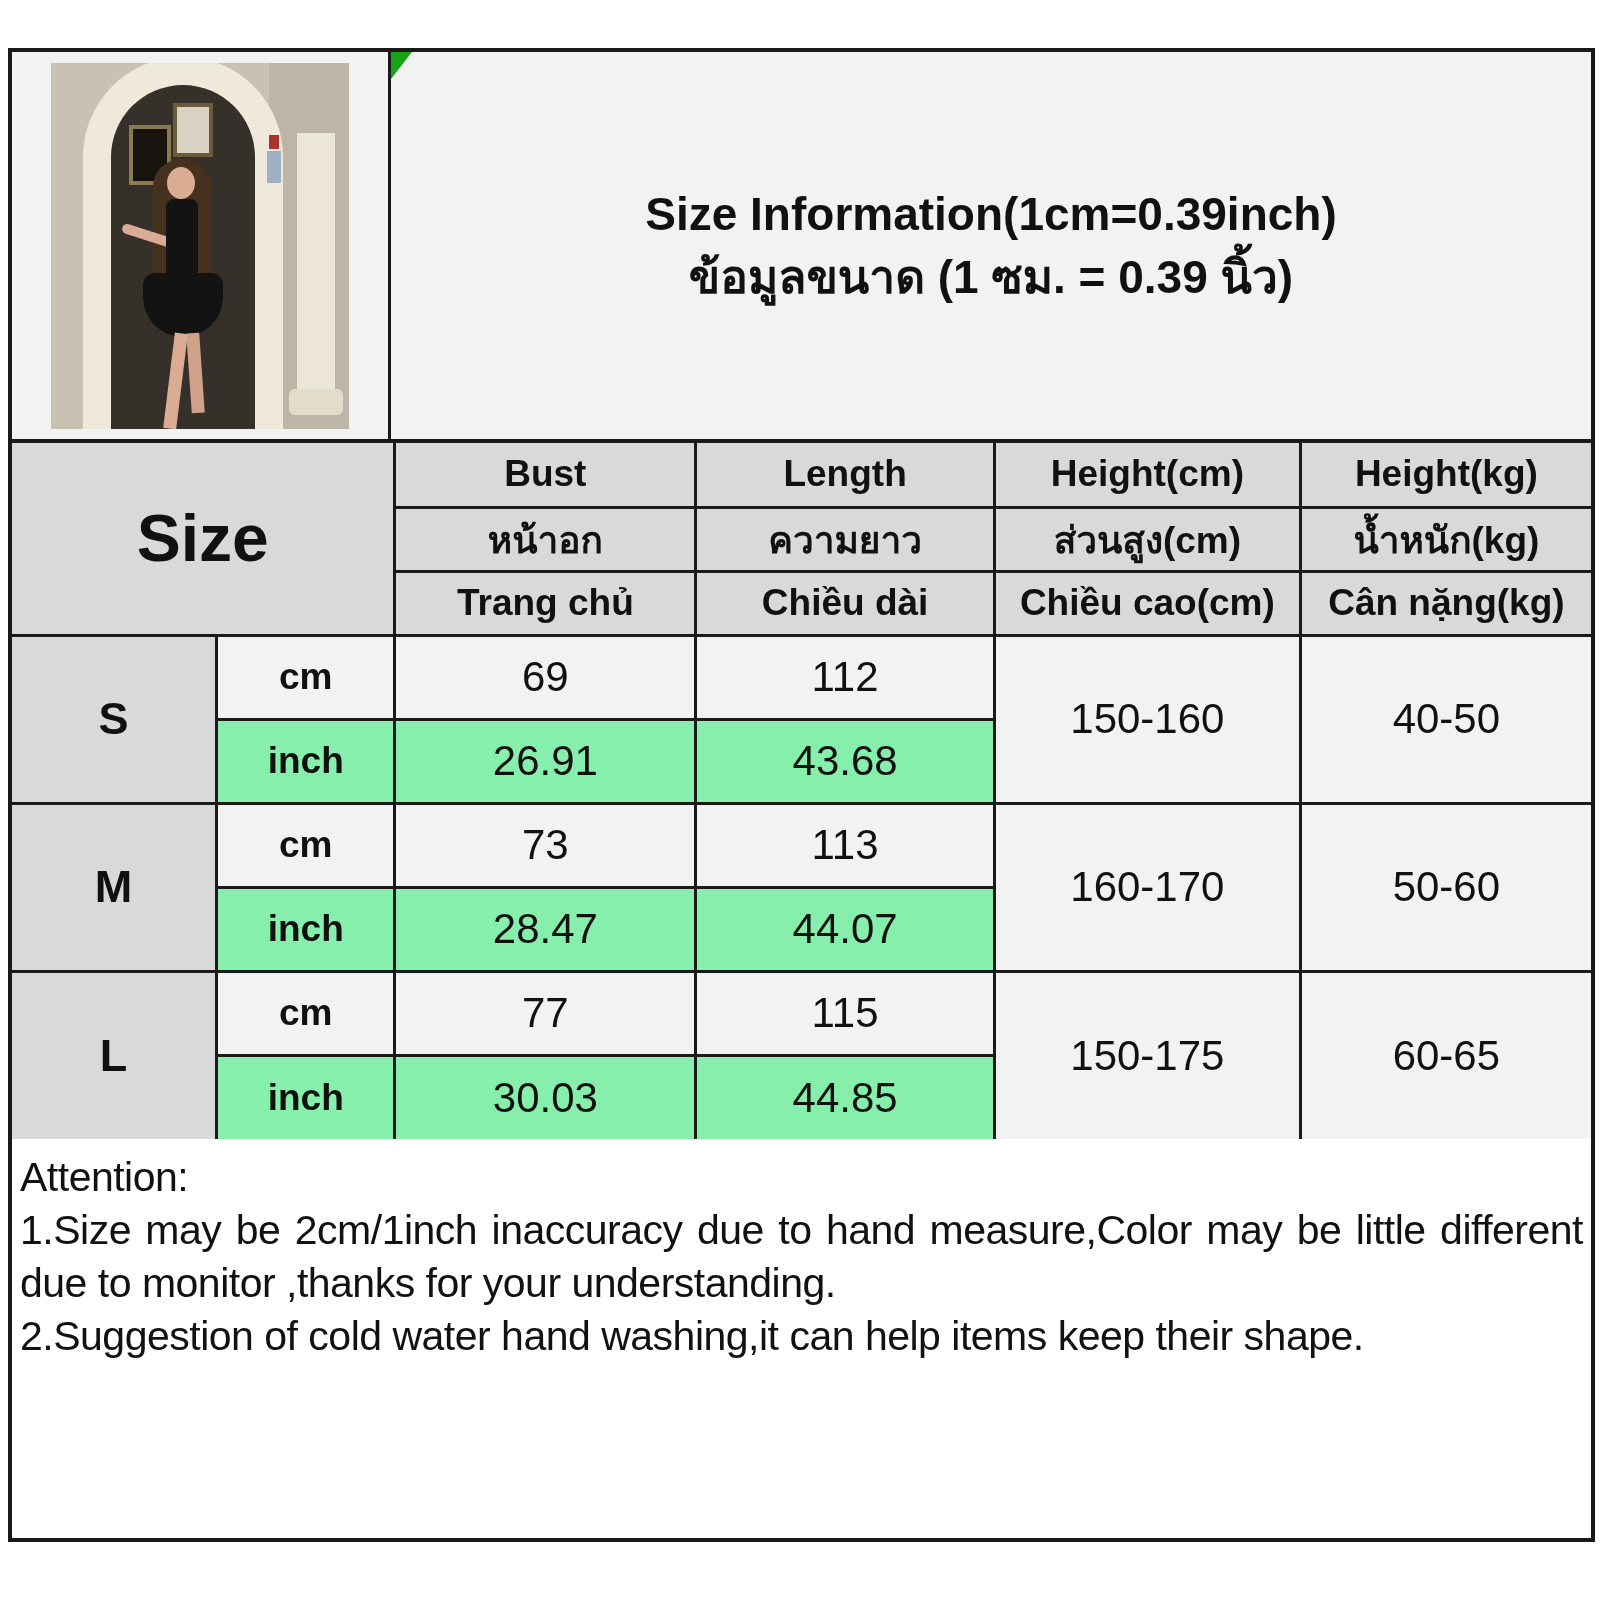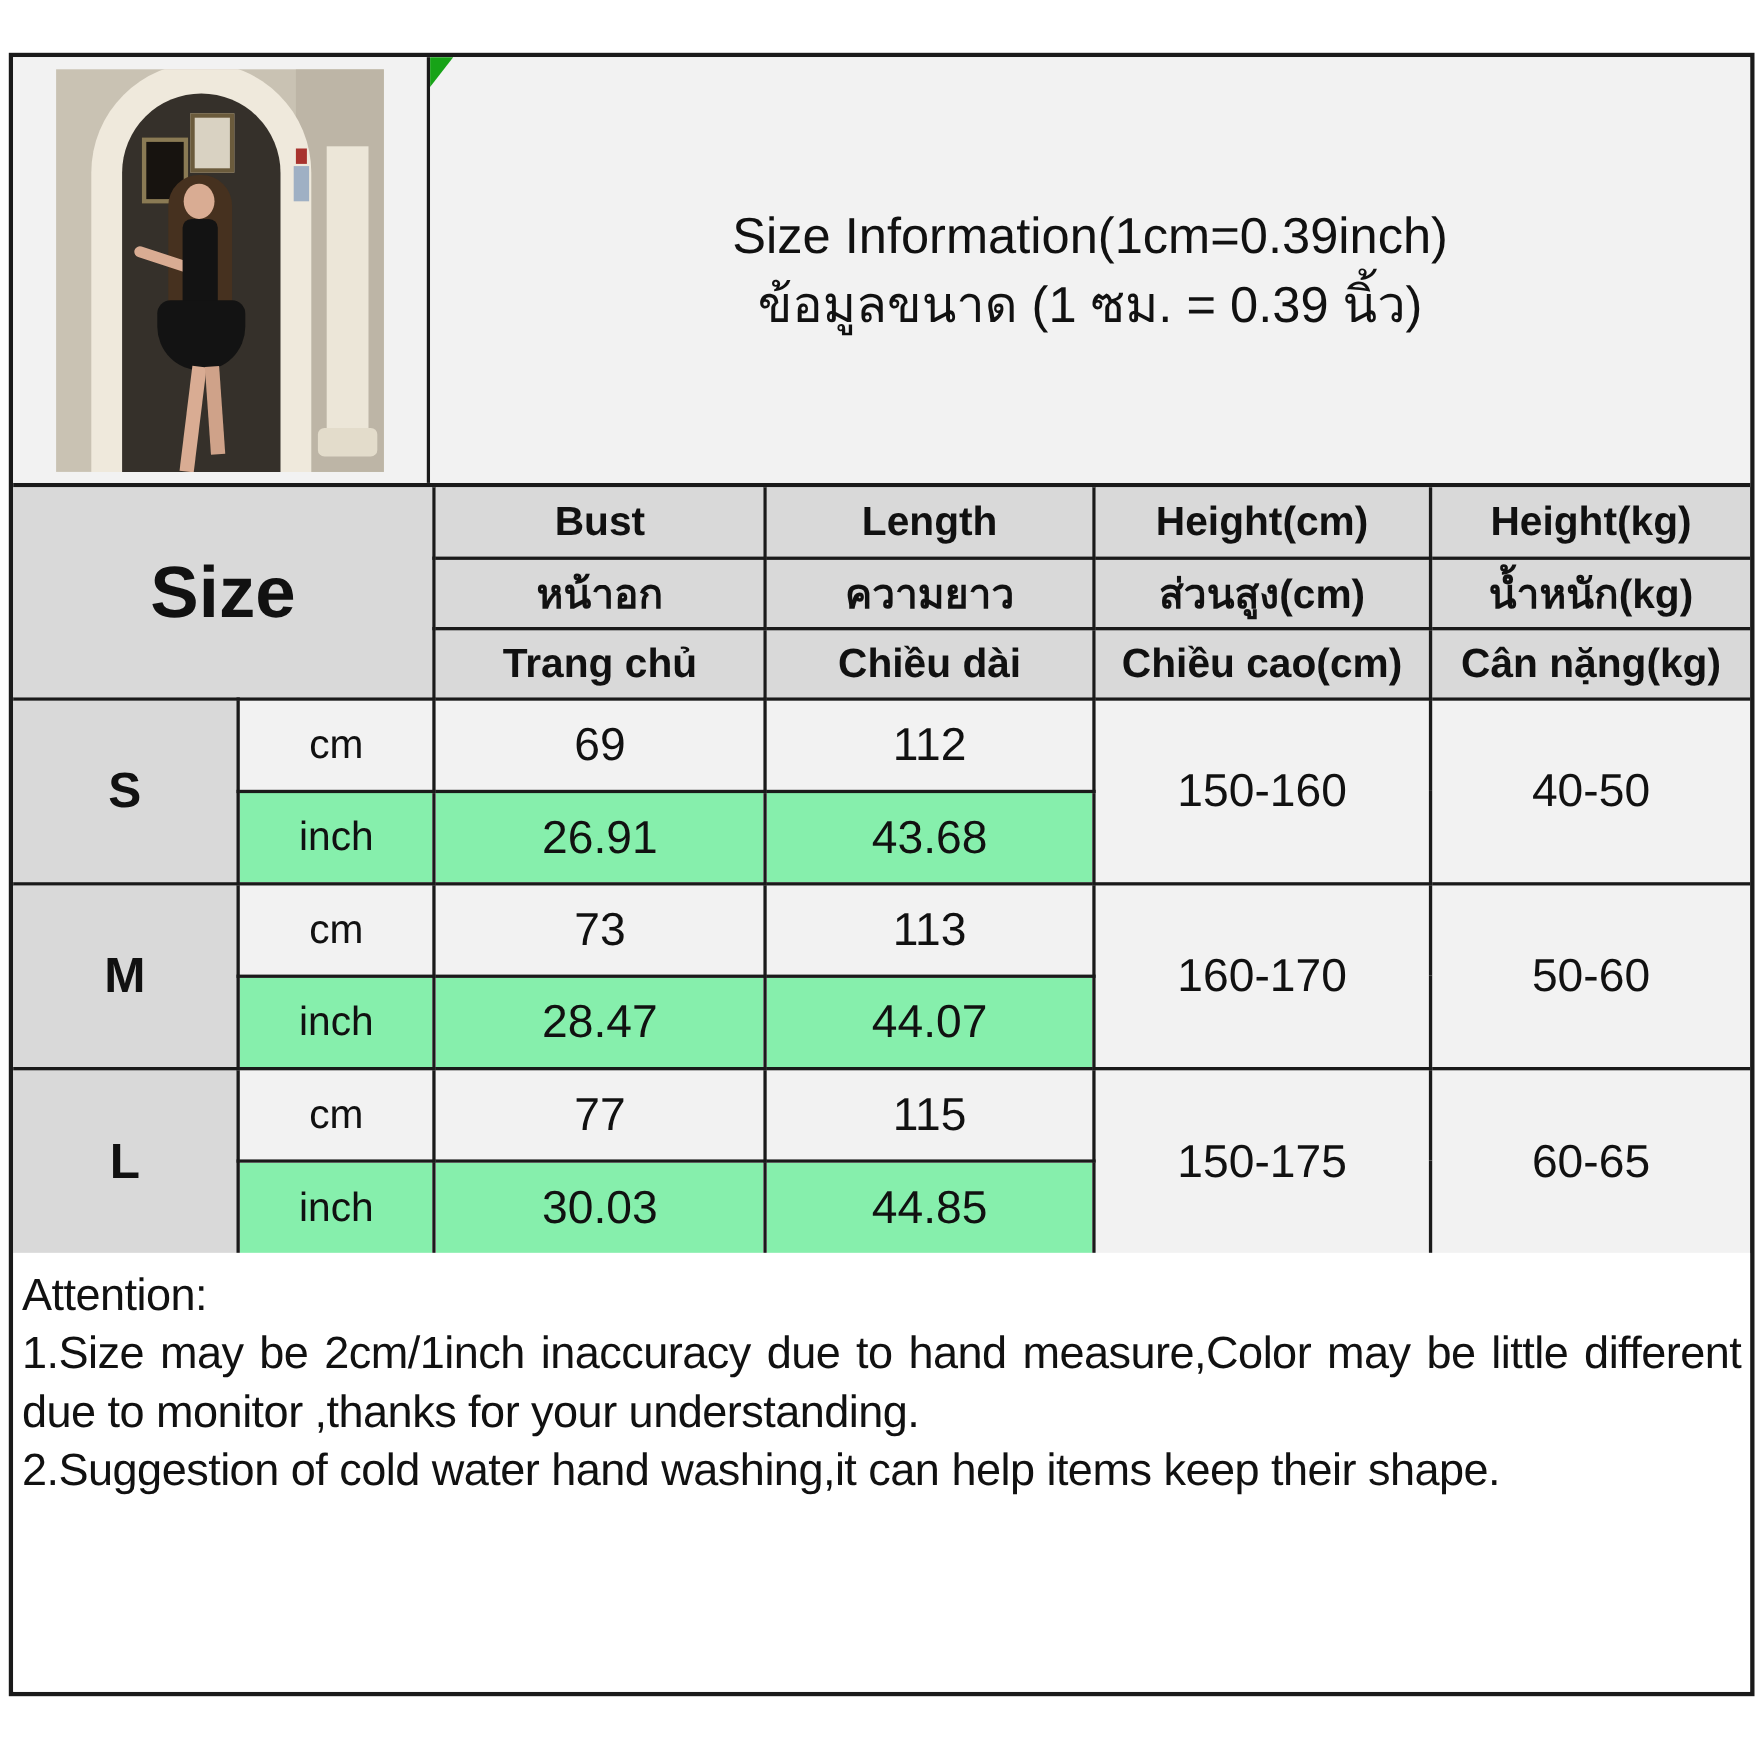--- a/index.html
+++ b/index.html
@@ -9,21 +9,21 @@
   }
   .sheet{
     position:absolute;left:8px;top:48px;width:1587px;height:1494px;
     border:4px solid #1a1a1a;box-sizing:border-box;background:#fff;
     display:flex;flex-direction:column;
   }
   
   .top-band{height:391px;flex:none;display:flex;background:#f2f2f2;border-bottom:4px solid #1a1a1a;box-sizing:border-box;}
   .photo-cell{width:379px;flex:none;border-right:3px solid #1a1a1a;box-sizing:border-box;display:flex;align-items:center;justify-content:center;background:#f2f2f2;}
   .title-cell{flex:1;position:relative;display:flex;flex-direction:column;align-items:center;justify-content:center;background:#f2f2f2;}
-  .title-line{font-weight:normal;font-size:46px;line-height:63px;text-align:left;white-space:nowrap;}
+  .title-line{font-weight:bold;font-size:46px;line-height:63px;text-align:left;white-space:nowrap;}
   .corner-flag{position:absolute;left:0;top:0;width:0;height:0;
     border-top:27px solid #17a317;border-right:21px solid transparent;}
   
   .photo{width:298px;height:366px;position:relative;overflow:hidden;background:#c9c2b3;flex:none;}
   .photo .wall-shade{position:absolute;right:0;top:0;width:80px;height:100%;background:#bdb5a6;}
   .photo .arch-frame{position:absolute;left:32px;top:-6px;width:200px;height:380px;background:#efe9dc;border-radius:100px 100px 0 0;}
   .photo .arch-hole{position:absolute;left:60px;top:22px;width:144px;height:352px;background:#35302a;border-radius:72px 72px 0 0;}
   .photo .pic-frame1{position:absolute;left:78px;top:62px;width:34px;height:52px;background:#17130f;border:4px solid #8a7a54;}
   .photo .pic-frame2{position:absolute;left:122px;top:40px;width:32px;height:46px;background:#d9d2c2;border:4px solid #6b5b3c;}
   .photo .column{position:absolute;right:14px;top:70px;width:38px;height:260px;background:#ece6d8;}
@@ -38,21 +38,21 @@
   .photo .leg1{position:absolute;left:118px;top:270px;width:13px;height:96px;background:#d9ac93;transform:rotate(7deg);}
   .photo .leg2{position:absolute;left:138px;top:270px;width:13px;height:80px;background:#cfa289;transform:rotate(-4deg);}
   
   table.size-table{width:100%;border-collapse:collapse;table-layout:fixed;border:hidden;flex:none;}
   table.size-table td{border:3px solid #1a1a1a;text-align:center;vertical-align:middle;padding:0;overflow:hidden;}
   tr.hr{height:64px;}
   tr.dr{height:84px;}
   .size-big{background:#d9d9d9;font-weight:bold;font-size:66px;}
   .hdr{background:#d9d9d9;font-weight:bold;font-size:37px;}
   .size-letter{background:#d9d9d9;font-weight:bold;font-size:45px;}
-  .unit{font-weight:normal;font-size:37px;}
+  .unit{font-weight:bold;font-size:37px;}
   .val{font-size:42px;}
   .bg-cm{background:#f2f2f2;}
   .bg-in{background:#86efac;}
   .range{background:#f2f2f2;font-size:42px;}
   
   .attention{flex:1;background:#fff;padding:12px 8px;box-sizing:border-box;font-size:41px;line-height:53px;letter-spacing:-0.5px;}
   .attention p{margin:0;text-align:justify;}
   .attention p.no-just{text-align:left;}
 </style>
 </head>

